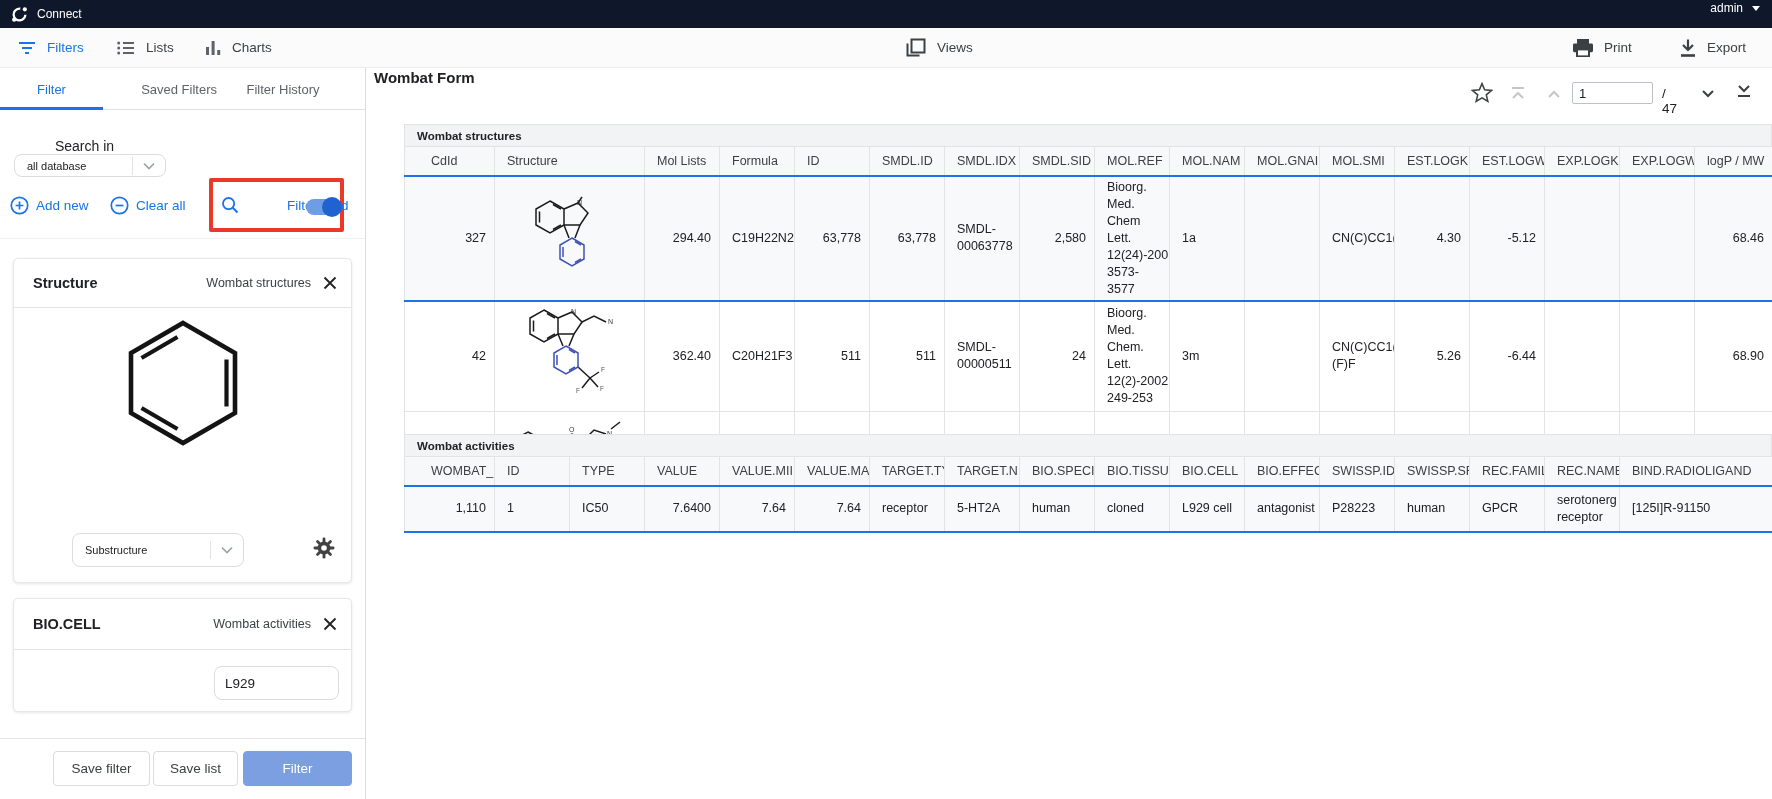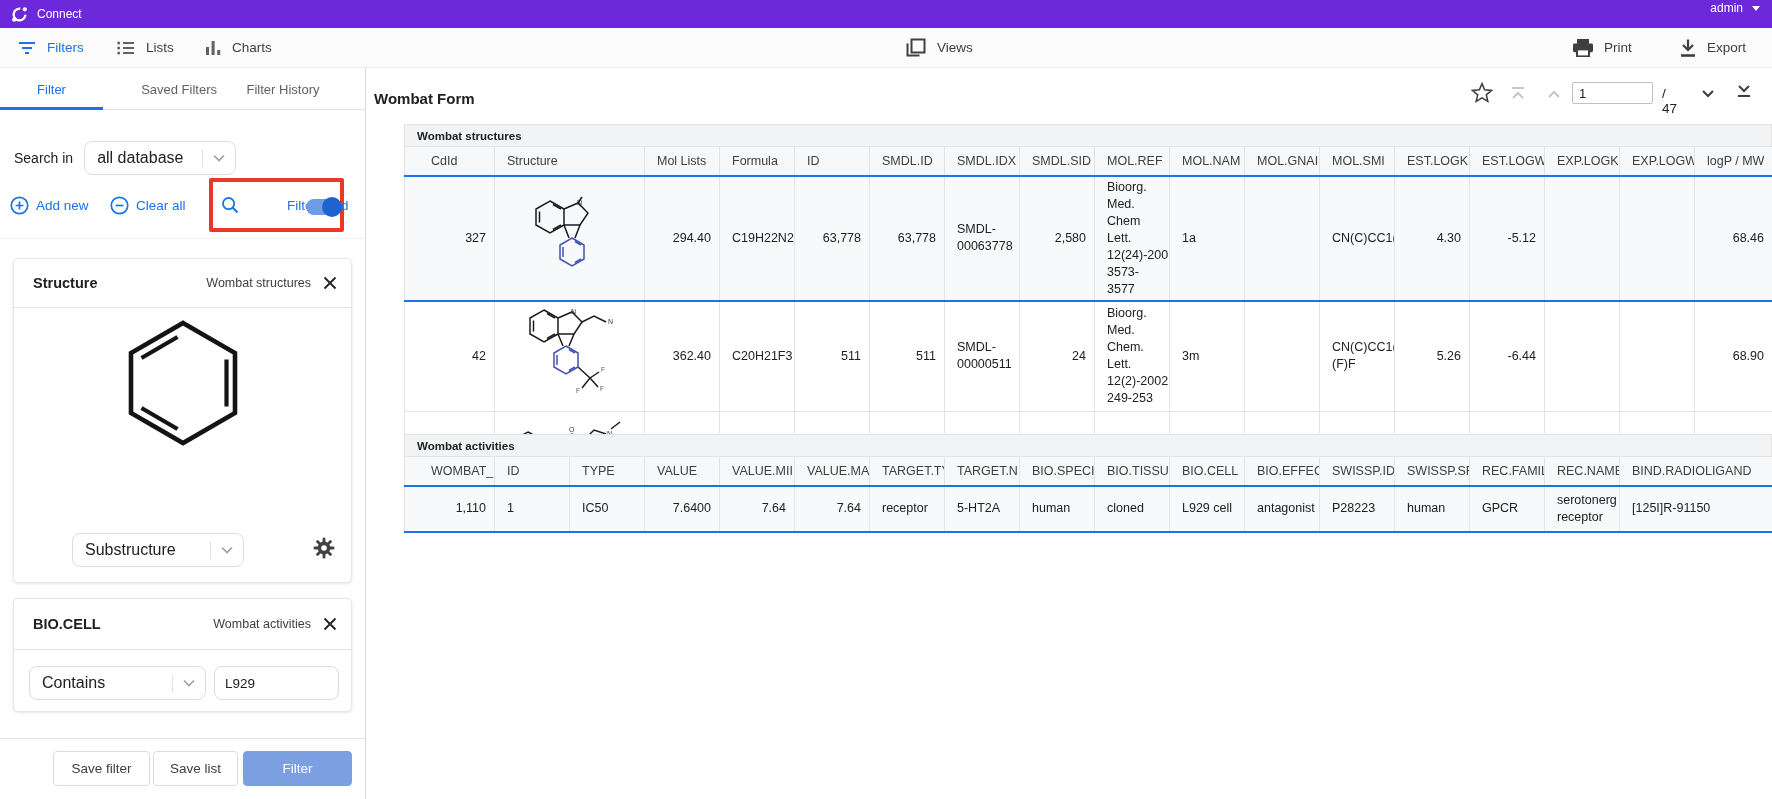--- a/index.html
+++ b/index.html
@@ -1,40 +1,40 @@
 <!DOCTYPE html>
 <html><head>
 <meta charset="utf-8">
 <style>
   * { box-sizing: border-box; }
   html,body { margin:0; padding:0; }
   body { font-family:"Liberation Sans",sans-serif; color:#202124; background:#fff; }
   #app { position:relative; width:1772px; height:799px; overflow:hidden; background:#fff; }
 
   
-  .nav { position:absolute; top:0; left:0; right:0; height:28px; background:#6d28d9; color:#fff; }
+  .nav { position:absolute; top:0; left:0; right:0; height:28px; background:#0f172a; color:#fff; }
   .brand { position:absolute; left:10px; top:0; height:28px; display:flex; align-items:center; gap:8px; font-size:12px; }
   .nav-user { position:absolute; right:12px; top:0; height:16px; display:flex; align-items:center; gap:9px; font-size:12px; cursor:pointer; }
   .caret-dn { width:0; height:0; border-left:4.5px solid transparent; border-right:4.5px solid transparent; border-top:5px solid #fff; }
 
   
   .toolbar { position:absolute; top:28px; left:0; right:0; height:40px; background:#fbfbfc; border-bottom:1px solid #ececec; }
   .tbtn { position:absolute; top:0; height:39px; display:flex; align-items:center; gap:11px; font-size:13.5px; color:#3c4043; cursor:pointer; }
   .tbtn.blue { color:#1a73e8; }
 
   
   .sidebar { position:absolute; top:68px; left:0; width:366px; bottom:0; background:#fff; border-right:1px solid #dadce0; }
   .tabs { position:absolute; top:0; left:0; width:100%; height:42px; display:flex; border-bottom:1px solid #e0e0e0; }
   .tab { height:42px; display:flex; align-items:center; justify-content:center; font-size:13px; color:#5f6368; cursor:pointer; }
   .tab.t1 { width:103px; } .tab.t2 { width:114px;justify-content:flex-end; } .tab.t3 { width:132px; }
   .tab.active { color:#1a73e8; box-shadow:inset 0 -3px 0 #1a73e8; }
 
-  .search-row { position:absolute; top:70px; left:14px; height:39px; display:flex; align-items:center; }
+  .search-row { position:absolute; top:70px; left:14px; height:39px; display:flex; align-items:center;flex-direction:column; }
   .search-label { font-size:14px; color:#202124; margin-right:11px; }
-  .select { height:34px; border:1px solid #dadce0; border-radius:8px; background:#fff; display:flex; align-items:center; font-size:16px; color:#202124; cursor:pointer; padding-left:12px; position:relative; }
+  .select { height:34px; border:1px solid #dadce0; border-radius:8px; background:#fff; display:flex; align-items:center; font-size:11px; color:#202124; cursor:pointer; padding-left:12px; position:relative; }
   .select .chev { margin-left:auto; padding:0 10px 0 10px; border-left:1px solid #e3e3e3; height:18px; display:flex; align-items:center; }
   .sel-search { width:152px; }
 
   .act-row { position:absolute; top:127px; left:0; width:100%; height:22px; }
   .linkbtn { position:absolute; display:flex; align-items:center; gap:7px; color:#1a73e8; font-size:13.5px; cursor:pointer; top:0; height:20px; }
   .red-box { position:absolute; left:209px; top:110px; width:135px; height:54px; border:4px solid #ea3829; border-radius:2px; }
 
   .divider-h { position:absolute; left:0; width:100%; border-top:1px solid #efefef; }
 
   .card { position:absolute; left:13px; width:339px; background:#fff; border:1px solid #e7e7e7; border-radius:5px; box-shadow:0 1px 3px rgba(0,0,0,.10); }
@@ -51,21 +51,21 @@
   .val-input { position:absolute; left:200px; top:67px; width:125px; height:34px; border:1px solid #dadce0; border-radius:8px; font-family:"Liberation Sans",sans-serif; font-size:13.5px; color:#202124; padding:0 10px; }
 
   .side-footer { position:absolute; left:0; width:100%; top:670px; height:43px; border-top:1px solid #e3e3e3; background:#fff; }
   .btn { position:absolute; top:12px; height:35px; border:1px solid #dadce0; border-radius:4px; background:#fff; color:#3c4043; font-size:13.5px; font-family:"Liberation Sans",sans-serif; display:flex; align-items:center; justify-content:center; cursor:pointer; }
   .btn.primary { background:#7c9fe2; border-color:#7c9fe2; color:#fff; }
 
   .toggle { position:absolute; left:306px; top:131px; width:34px; height:16px; border-radius:8px; background:#6f9ce6; cursor:pointer; }
   .toggle .knob { position:absolute; right:-2px; top:-2px; width:20px; height:20px; border-radius:50%; background:#1e63d0; }
 
   
-  .page-title { position:absolute; left:374px; top:90px; font-size:15px; font-weight:bold; color:#202124; }
+  .page-title { position:absolute; left:374px; top:69px; font-size:15px; font-weight:bold; color:#202124; }
   .pager { position:absolute; top:78px; left:1460px; height:30px; }
   .picon { position:absolute; top:8px; cursor:pointer; }
   .pg-input { position:absolute; left:112px; top:4px; width:81px; height:22px; border:1px solid #bdc1c6; border-radius:2px; font-family:"Liberation Sans",sans-serif; font-size:13px; padding:0 6px; color:#202124; }
   .pg-total { position:absolute; left:202px; top:8px; font-size:13.5px; color:#202124; }
 
   
   .twrap { position:absolute; left:404px; background:#fff; }
   .section-bar { height:22px; background:#f1f3f4; border:1px solid #e3e3e3; border-bottom:none; display:flex; align-items:center; padding-left:12px; font-size:11.5px; font-weight:bold; color:#202124; }
   table.grid { border-collapse:collapse; table-layout:fixed; width:1368px; background:#fff; }
   .grid th { background:#f7f8f9; border:1px solid #e3e3e3; font-size:12.5px; font-weight:500; color:#3c4043; text-align:left; padding:0 4px 0 12px; white-space:nowrap; overflow:hidden; height:29px; cursor:pointer; }
@@ -266,28 +266,20 @@
       </span>
     </div>
 
     <div class="card" style="top:530px; height:114px;">
       <div class="card-head" style="height:51px;">
         <span class="card-title">BIO.CELL</span>
         <span class="card-scope">Wombat activities</span>
         <span class="xbtn">
             <svg width="14" height="14">
               <path d="M1.5,1.5 L12.5,12.5 M12.5,1.5 L1.5,12.5" stroke="#202124" stroke-width="1.8"></path>
-            </svg>
-          </span>
-      </div>
-      <div class="select op-select">
-        <span>Contains</span>
-        <span class="chev">
-            <svg width="12" height="8">
-              <path d="M1,1.5 L6,6.5 L11,1.5" stroke="#9aa0a6" stroke-width="1.6" fill="none"></path>
             </svg>
           </span>
       </div>
       <input class="val-input" value="L929" style="">
     </div>
 
     <div class="side-footer">
       <button class="btn" style="left:53px; width:97px;">Save filter</button>
       <button class="btn" style="left:153px; width:85px;">Save list</button>
       <button class="btn primary" style="left:243px; width:109px;">Filter</button>

